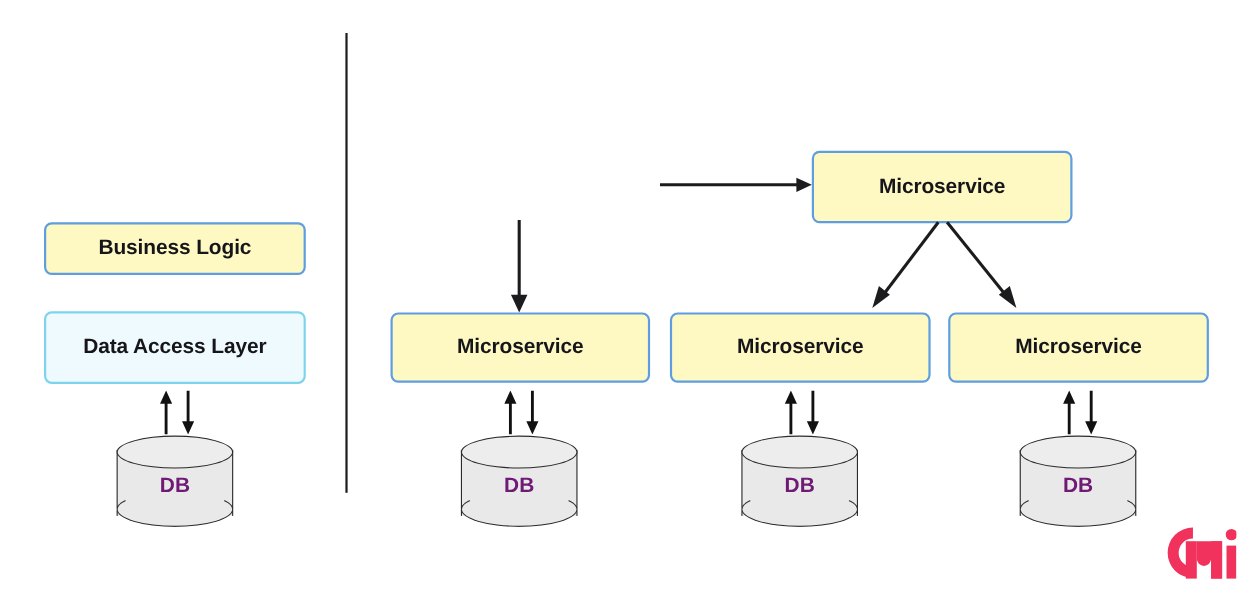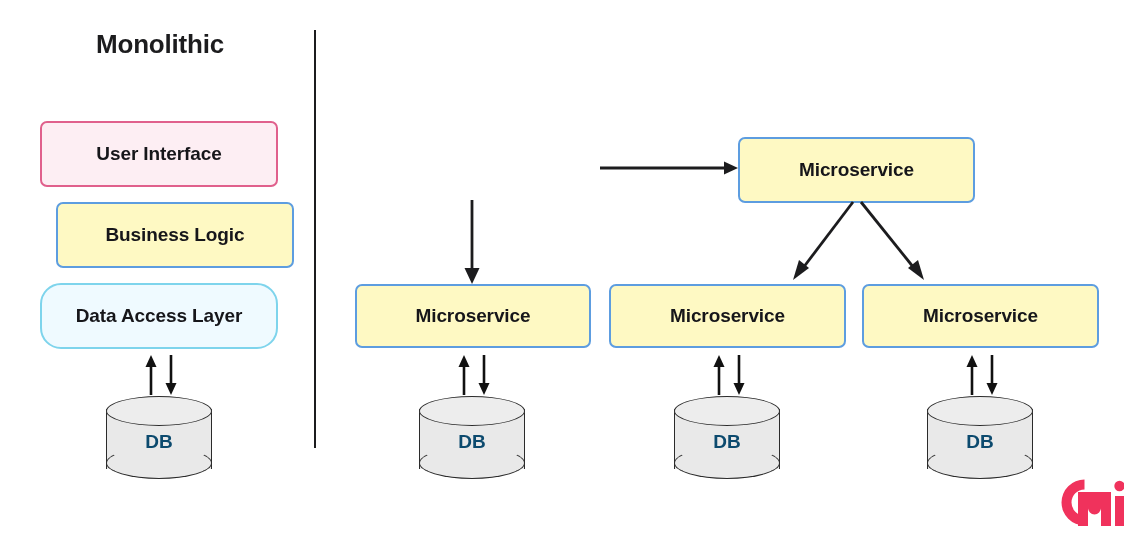--- a/index.html
+++ b/index.html
@@ -40,22 +40,22 @@
     color: #16161a;
     text-align: center;
     letter-spacing: -0.1px;
   }
   .box-pink  { background: #fdeef3; border-color: #e0608c; }
   .box-blue  { background: #fef9c3; border-color: #5d9de0; }
   .box-cyan  { background: #effaff; border-color: #7ed4ec; }
 
   
   #ui-box    { left: 40px;  top: 121px; width: 238px; height: 66px; font-size: 19px; }
-  #bl-box    { left: 40px;  top: 202px; width: 238px; height: 66px; font-size: 19px; margin-left: 16px; }
-  #dal-box   { left: 40px;  top: 283px; width: 238px; height: 66px; font-size: 19px; border-radius: 21px; }
+  #bl-box    { left: 40px;  top: 202px; width: 238px; height: 48px; font-size: 19px; }
+  #dal-box   { left: 40px;  top: 283px; width: 238px; height: 66px; font-size: 19px; }
 
   
   #msui-box  { left: 355px; top: 135px; width: 236px; height: 66px; font-size: 19px; }
   #mstop-box { left: 738px; top: 137px; width: 237px; height: 66px; font-size: 19px; }
   #ms1-box   { left: 355px; top: 284px; width: 236px; height: 64px; font-size: 19px; }
   #ms2-box   { left: 609px; top: 284px; width: 237px; height: 64px; font-size: 19px; }
   #ms3-box   { left: 862px; top: 284px; width: 237px; height: 64px; font-size: 19px; }
 
   
   .db {
@@ -87,21 +87,21 @@
     border-radius: 50%;
     background: #ededed;
   }
   .db .label {
     position: absolute;
     left: 0; top: 33px;
     width: 106px;
     text-align: center;
     font-size: 19px;
     font-weight: bold;
-    color: #0c4a6e;
+    color: #701a75;
     z-index: 3;
   }
   #db-mono { left: 106px; top: 398px; }
   #db-1    { left: 419px; top: 398px; }
   #db-2    { left: 674px; top: 398px; }
   #db-3    { left: 927px; top: 398px; }
 
   
   .arrow-pair { position: absolute; width: 46px; height: 40px; }
   #ap-mono { left: 136px; top: 355px; }
@@ -117,27 +117,25 @@
 
   
   #logo { position: absolute; left: 1058px; top: 477px; width: 66px; height: 52px; }
 </style>
 </head>
 <body>
 
 <div id="canvas">
 
   <div class="title" id="mono-title">
-    <div>Monolithic</div>
   </div>
 
 
   <div class="divider"></div>
 
-  <div class="box box-pink" id="ui-box">User Interface</div>
   <div class="box box-blue" id="bl-box">Business Logic</div>
   <div class="box box-cyan" id="dal-box">Data Access Layer</div>
 
   <div class="arrow-pair" id="ap-mono">
     <svg width="46" height="40" viewBox="0 0 46 40">
       <line x1="15" y1="40" x2="15" y2="9" stroke="#111" stroke-width="2.6"></line>
       <polygon points="15,0 9.5,12 20.5,12" fill="#111"></polygon>
       <line x1="35" y1="0" x2="35" y2="31" stroke="#111" stroke-width="2.6"></line>
       <polygon points="35,40 29.5,28 40.5,28" fill="#111"></polygon>
     </svg>

